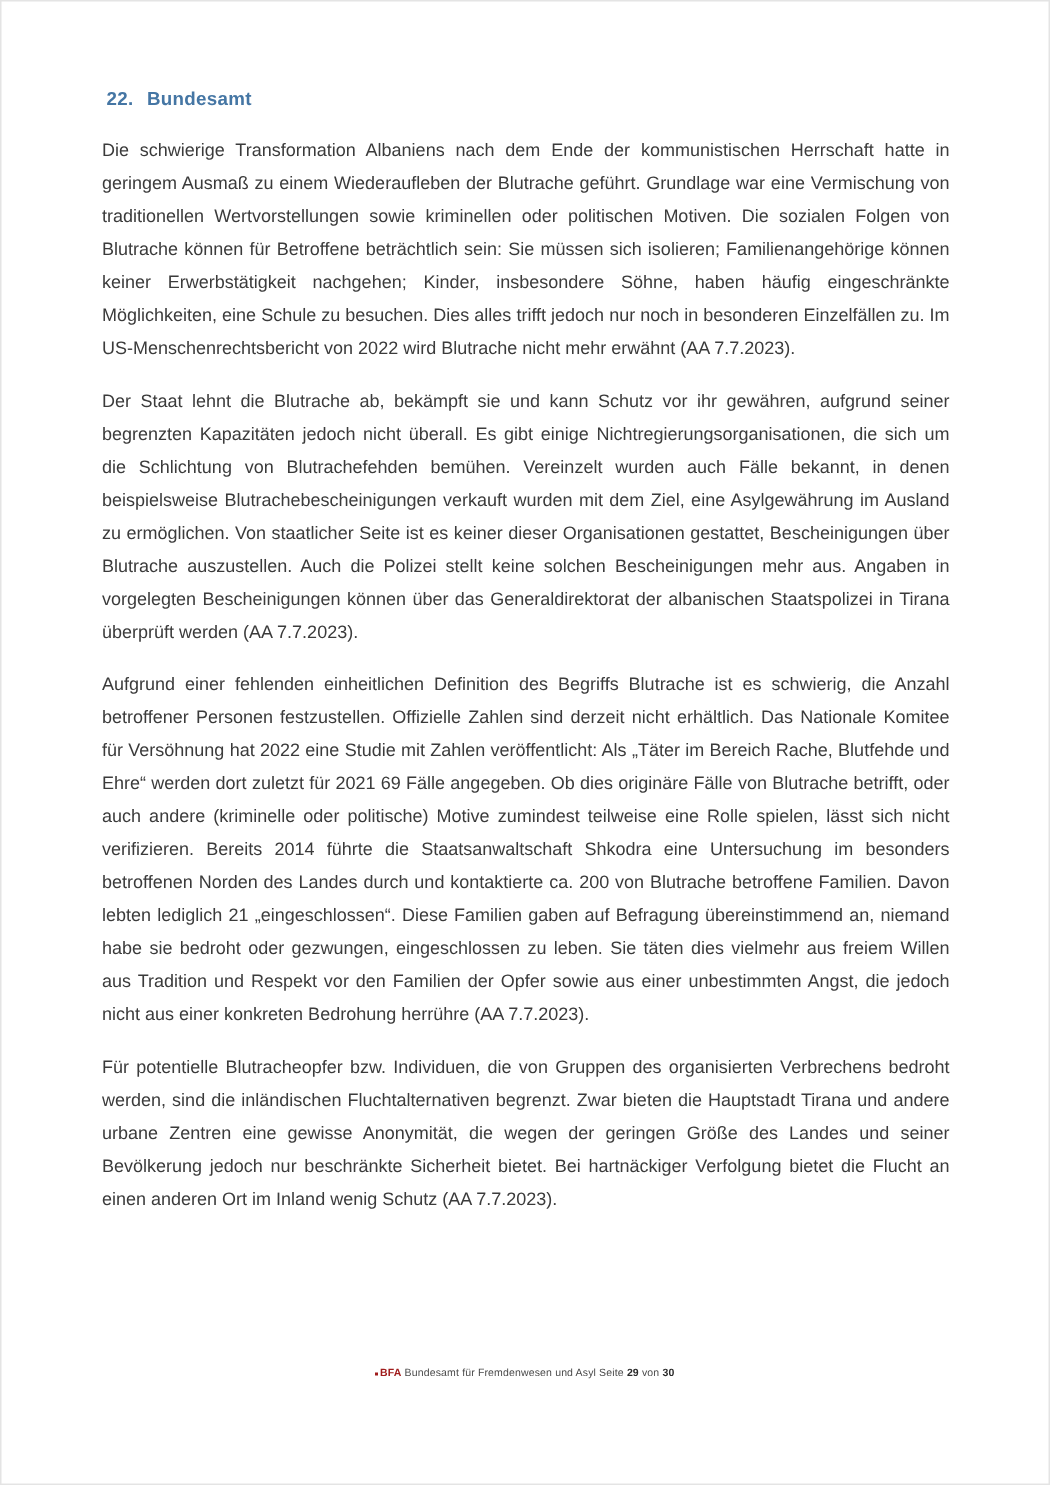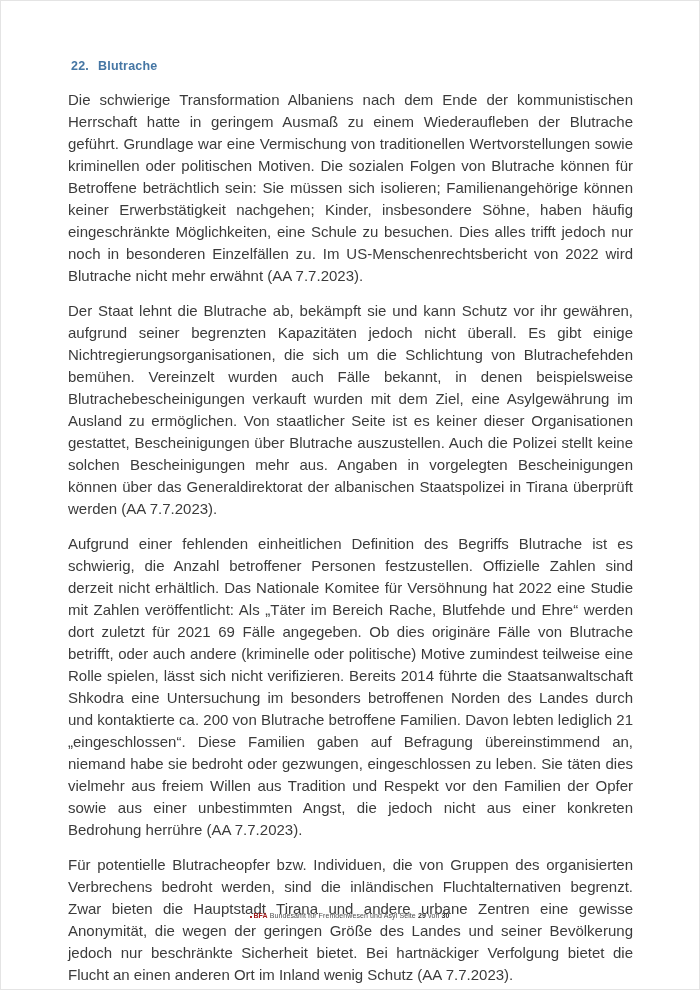--- a/index.html
+++ b/index.html
@@ -30,21 +30,21 @@
     font-weight: bold;
     color: #4576a4;
     letter-spacing: 0.2px;
   }
   .heading .num {
     margin-right: 9px;
     text-align: right;
   }
   p.body-par {
     margin: 0 0 13px 0;
-    font-size: 15px;
+    font-size: 12px;
     line-height: 22px;
     color: #3b3b3b;
     text-align: justify;
   }
   .footer {
     position: absolute;
     left: 0;
     right: 0;
     bottom: 70px;
     text-align: center;
@@ -68,21 +68,21 @@
     font-weight: bold;
     color: #2a2a2a;
   }
 </style>
 </head>
 <body>
 
 <div class="page">
   <div class="content">
 
-    <h2 class="heading"><span class="num">22.</span><span>Blutrache</span></h2>
+    <h2 class="heading"><span class="num">22.</span><span>Bundesamt</span></h2>
 
     <p class="body-par">Die schwierige Transformation Albaniens nach dem Ende der kommunistischen Herrschaft hatte in geringem Ausmaß zu einem Wiederaufleben der Blutrache geführt. Grundlage war eine Vermischung von traditionellen Wertvorstellungen sowie kriminellen oder politischen Motiven. Die sozialen Folgen von Blutrache können für Betroffene beträchtlich sein: Sie müssen sich isolieren; Familienangehörige können keiner Erwerbstätigkeit nachgehen; Kinder, insbesondere Söhne, haben häufig eingeschränkte Möglichkeiten, eine Schule zu besuchen. Dies alles trifft jedoch nur noch in besonderen Einzelfällen zu. Im US-Menschenrechtsbericht von 2022 wird Blutrache nicht mehr erwähnt (AA 7.7.2023).</p>
 
     <p class="body-par">Der Staat lehnt die Blutrache ab, bekämpft sie und kann Schutz vor ihr gewähren, aufgrund seiner begrenzten Kapazitäten jedoch nicht überall. Es gibt einige Nichtregierungsorganisationen, die sich um die Schlichtung von Blutrachefehden bemühen. Vereinzelt wurden auch Fälle bekannt, in denen beispielsweise Blutrachebescheinigungen verkauft wurden mit dem Ziel, eine Asylgewährung im Ausland zu ermöglichen. Von staatlicher Seite ist es keiner dieser Organisationen gestattet, Bescheinigungen über Blutrache auszustellen. Auch die Polizei stellt keine solchen Bescheinigungen mehr aus. Angaben in vorgelegten Bescheinigungen können über das Generaldirektorat der albanischen Staatspolizei in Tirana überprüft werden (AA 7.7.2023).</p>
 
     <p class="body-par">Aufgrund einer fehlenden einheitlichen Definition des Begriffs Blutrache ist es schwierig, die Anzahl betroffener Personen festzustellen. Offizielle Zahlen sind derzeit nicht erhältlich. Das Nationale Komitee für Versöhnung hat 2022 eine Studie mit Zahlen veröffentlicht: Als „Täter im Bereich Rache, Blutfehde und Ehre“ werden dort zuletzt für 2021 69 Fälle angegeben. Ob dies originäre Fälle von Blutrache betrifft, oder auch andere (kriminelle oder politische) Motive zumindest teilweise eine Rolle spielen, lässt sich nicht verifizieren. Bereits 2014 führte die Staatsanwaltschaft Shkodra eine Untersuchung im besonders betroffenen Norden des Landes durch und kontaktierte ca. 200 von Blutrache betroffene Familien. Davon lebten lediglich 21 „eingeschlossen“. Diese Familien gaben auf Befragung übereinstimmend an, niemand habe sie bedroht oder gezwungen, eingeschlossen zu leben. Sie täten dies vielmehr aus freiem Willen aus Tradition und Respekt vor den Familien der Opfer sowie aus einer unbestimmten Angst, die jedoch nicht aus einer konkreten Bedrohung herrühre (AA 7.7.2023).</p>
 
     <p class="body-par">Für potentielle Blutracheopfer bzw. Individuen, die von Gruppen des organisierten Verbrechens bedroht werden, sind die inländischen Fluchtalternativen begrenzt. Zwar bieten die Hauptstadt Tirana und andere urbane Zentren eine gewisse Anonymität, die wegen der geringen Größe des Landes und seiner Bevölkerung jedoch nur beschränkte Sicherheit bietet. Bei hartnäckiger Verfolgung bietet die Flucht an einen anderen Ort im Inland wenig Schutz (AA 7.7.2023).</p>
 
   </div>

